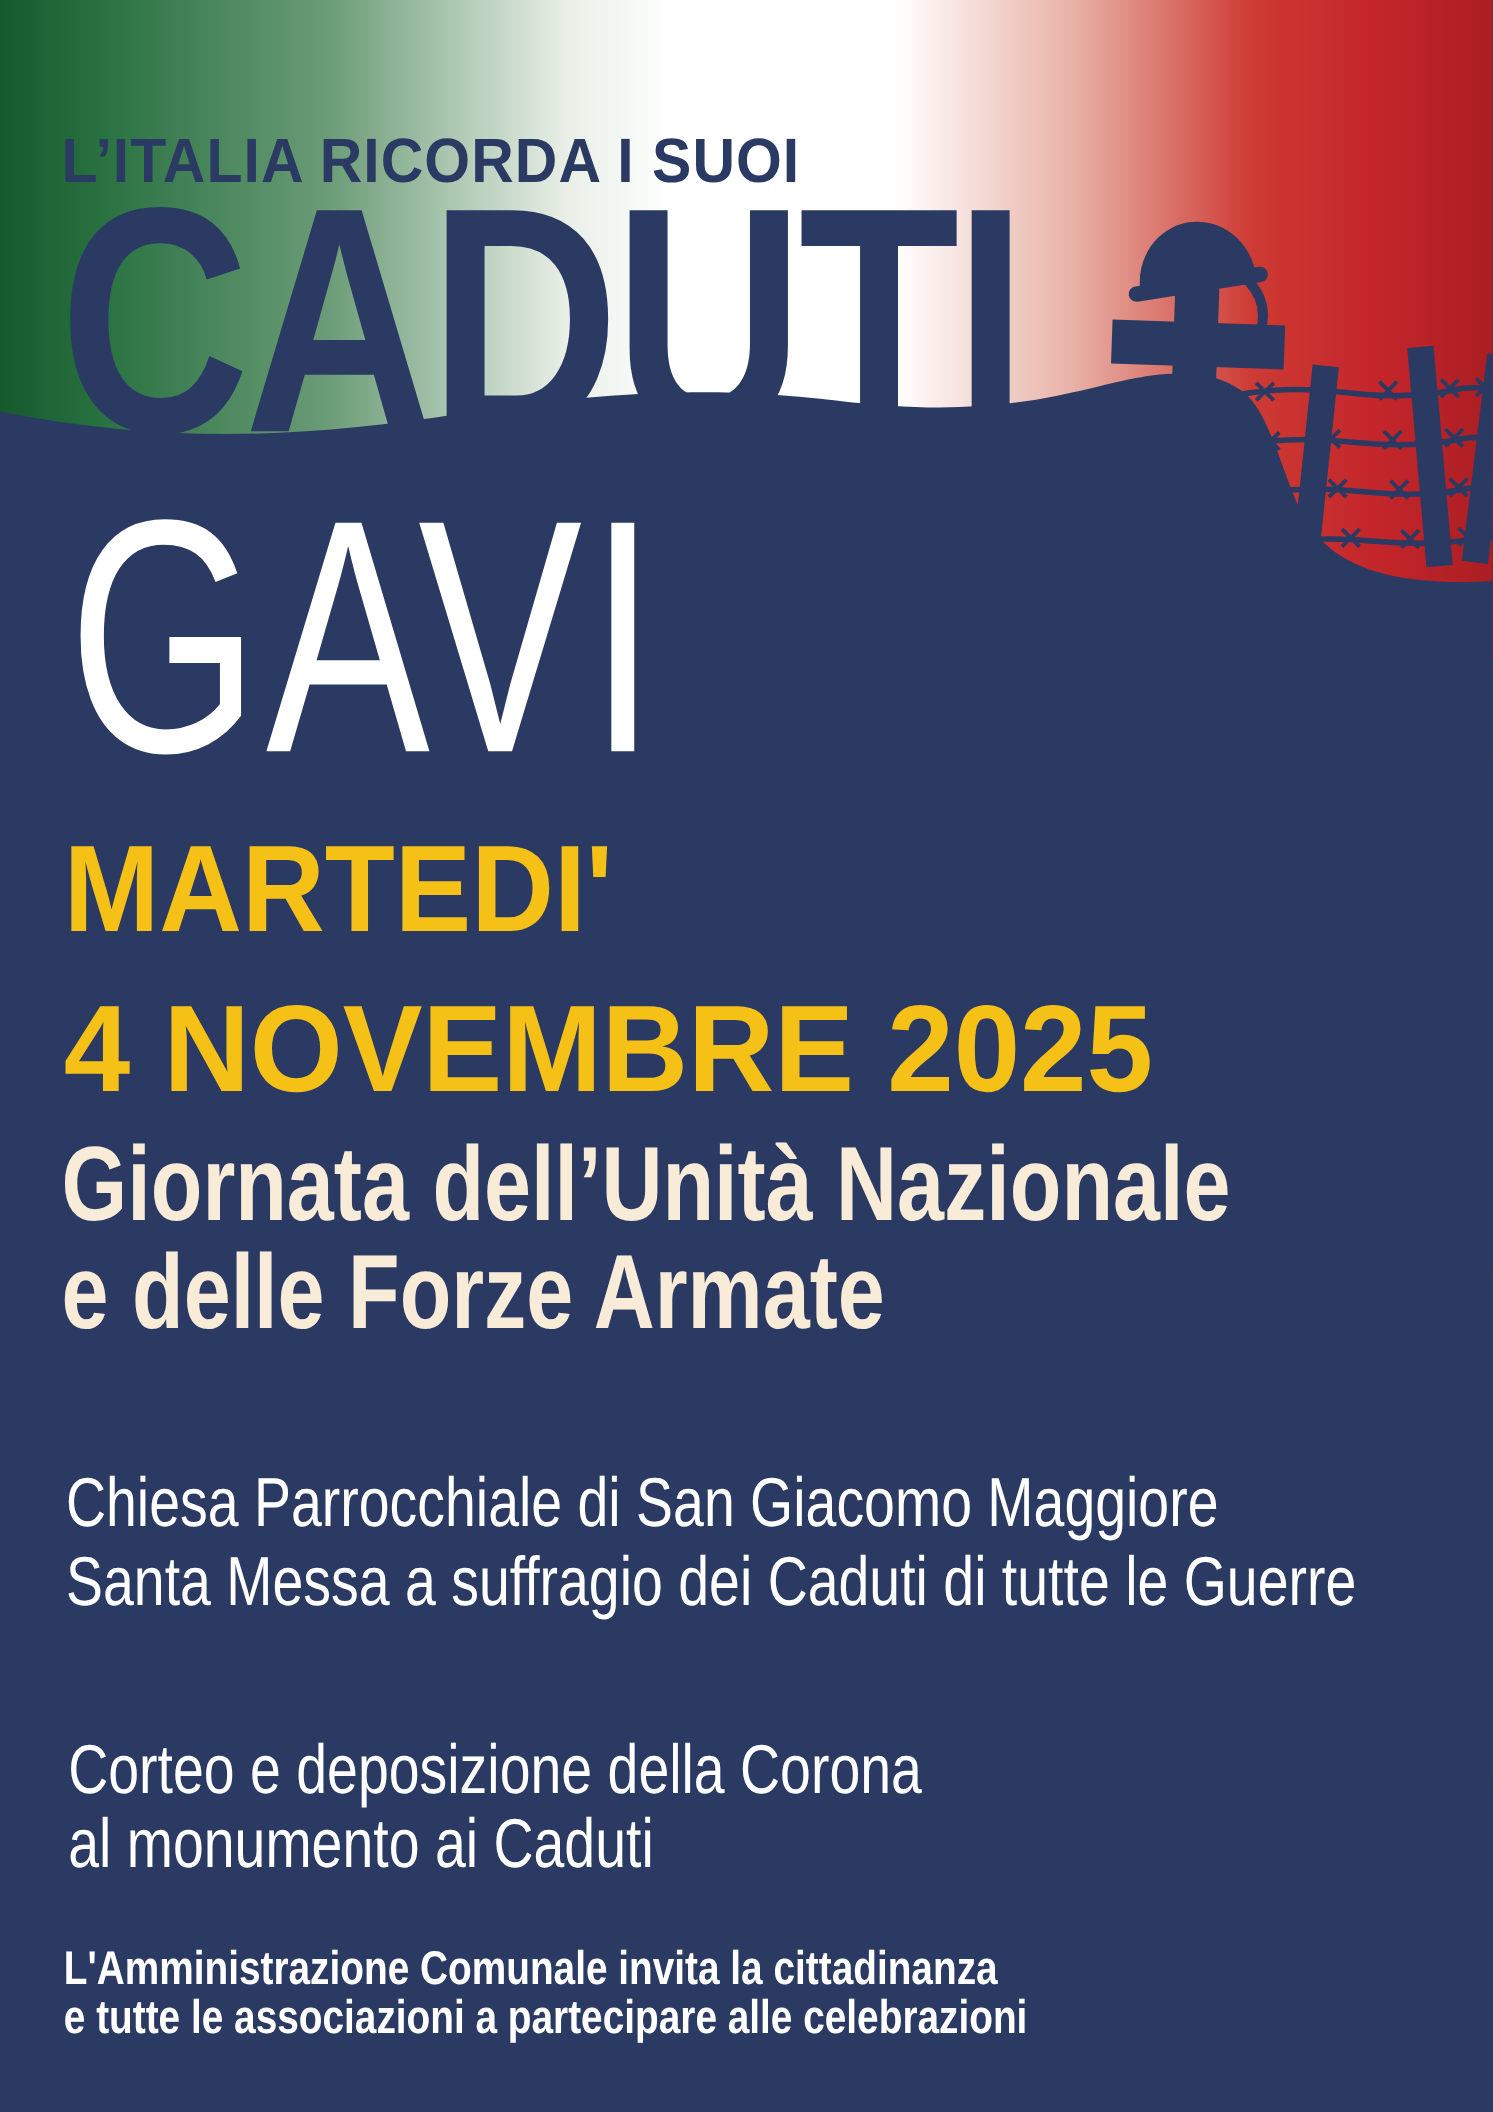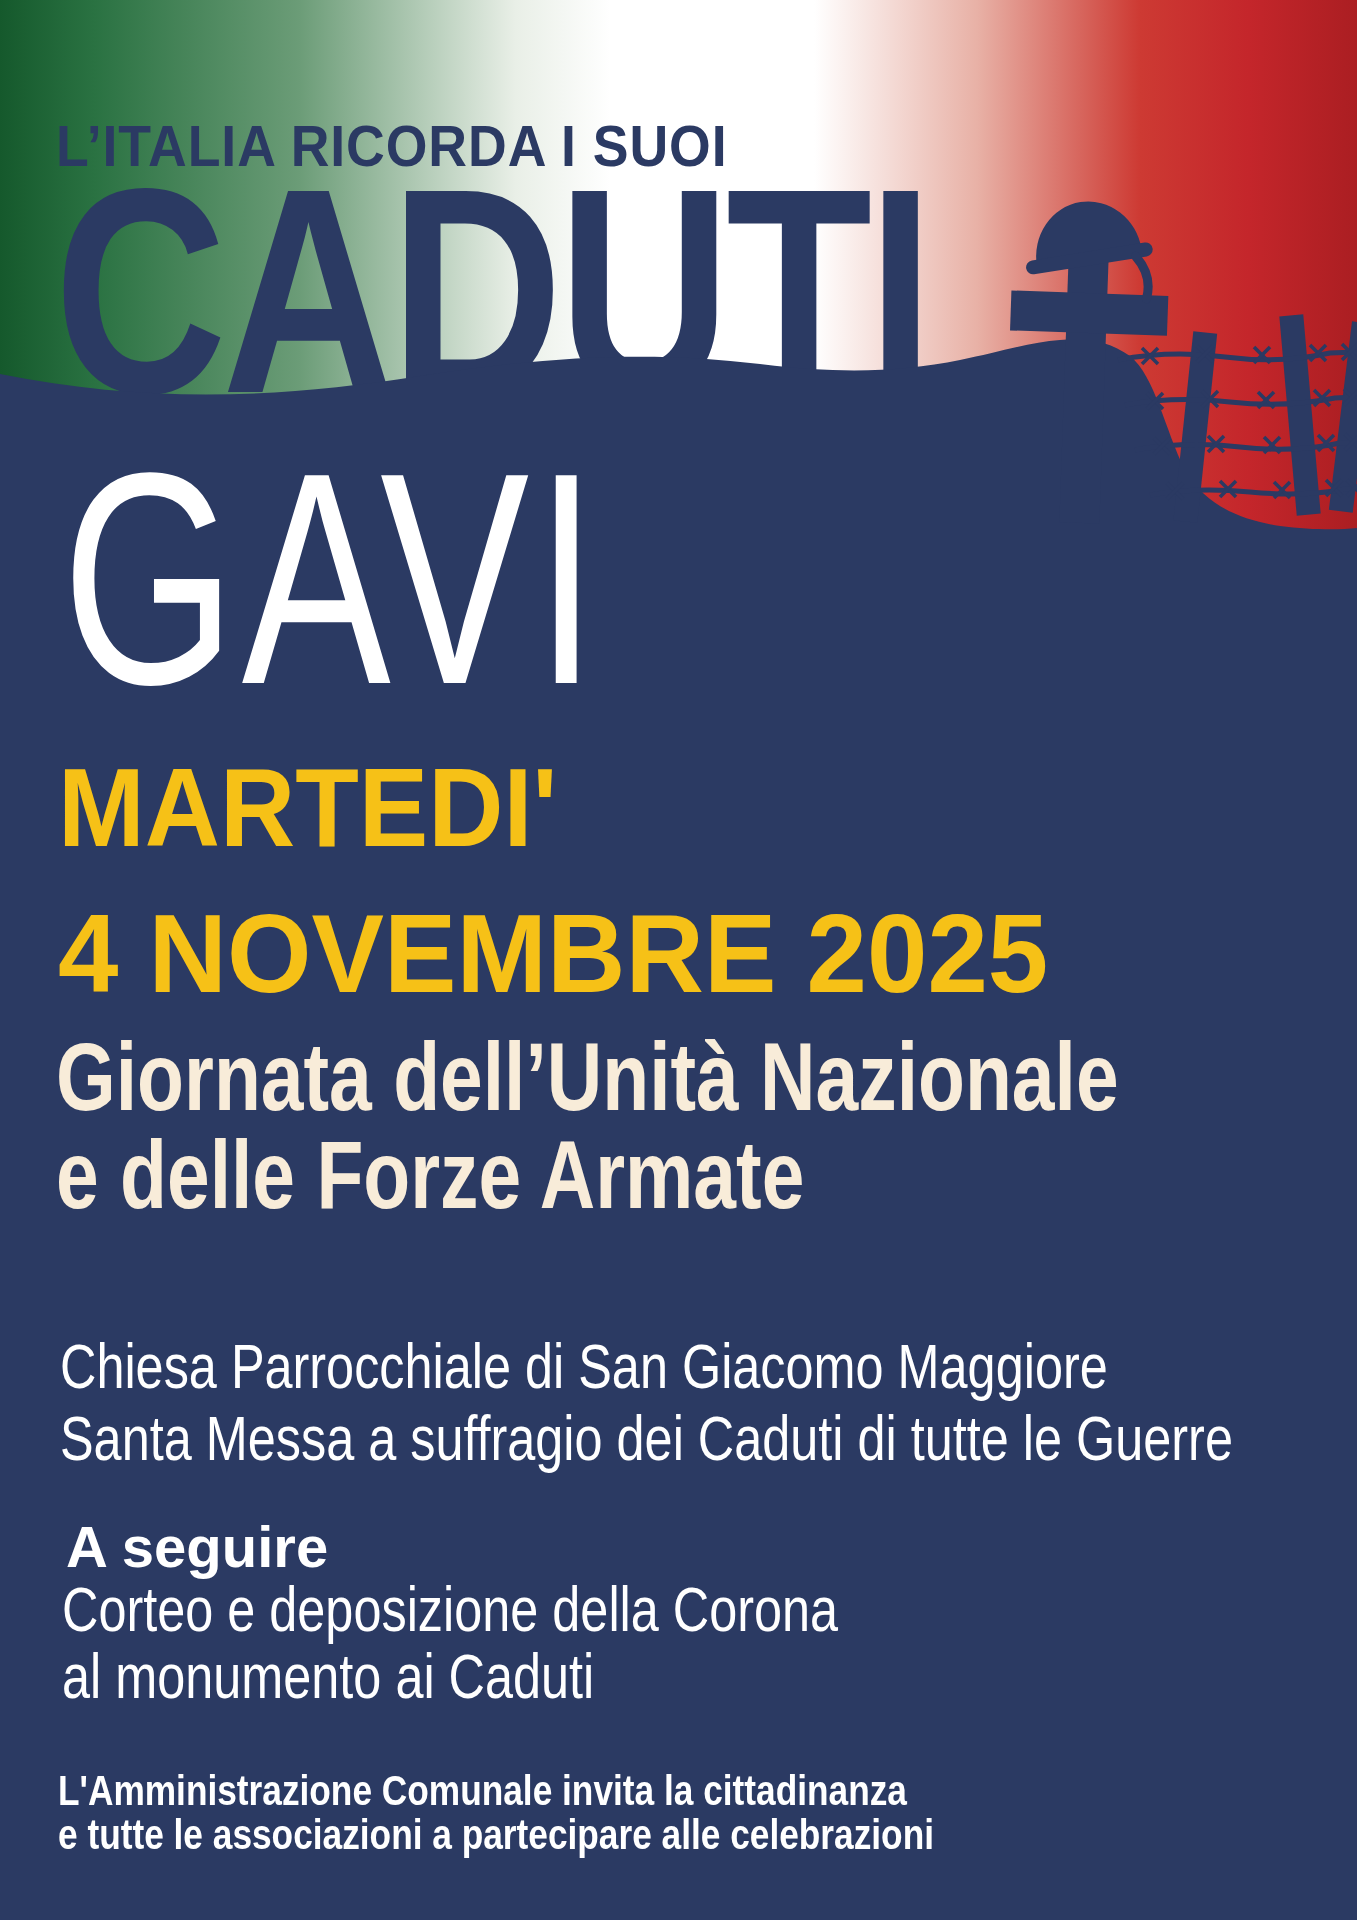--- a/index.html
+++ b/index.html
@@ -152,21 +152,20 @@
   <p class="txt event-title">
     <span>Giornata dell’Unità Nazionale</span><br>
     <span>e delle Forze Armate</span>
   </p>
 
   <p class="txt body-light chiesa-block">
     <span>Chiesa Parrocchiale di San Giacomo Maggiore</span><br>
     <span>Santa Messa a suffragio dei Caduti di tutte le Guerre</span>
   </p>
 
-  <p class="txt a-seguire">A seguire</p>
   <p class="txt body-light corteo-block">
     <span>Corteo e deposizione della Corona</span><br>
     <span>al monumento ai Caduti</span>
   </p>
 
   <p class="txt footer-block">
     <span>L'Amministrazione Comunale invita la cittadinanza</span><br>
     <span>e tutte le associazioni a partecipare alle celebrazioni</span>
   </p>
 

